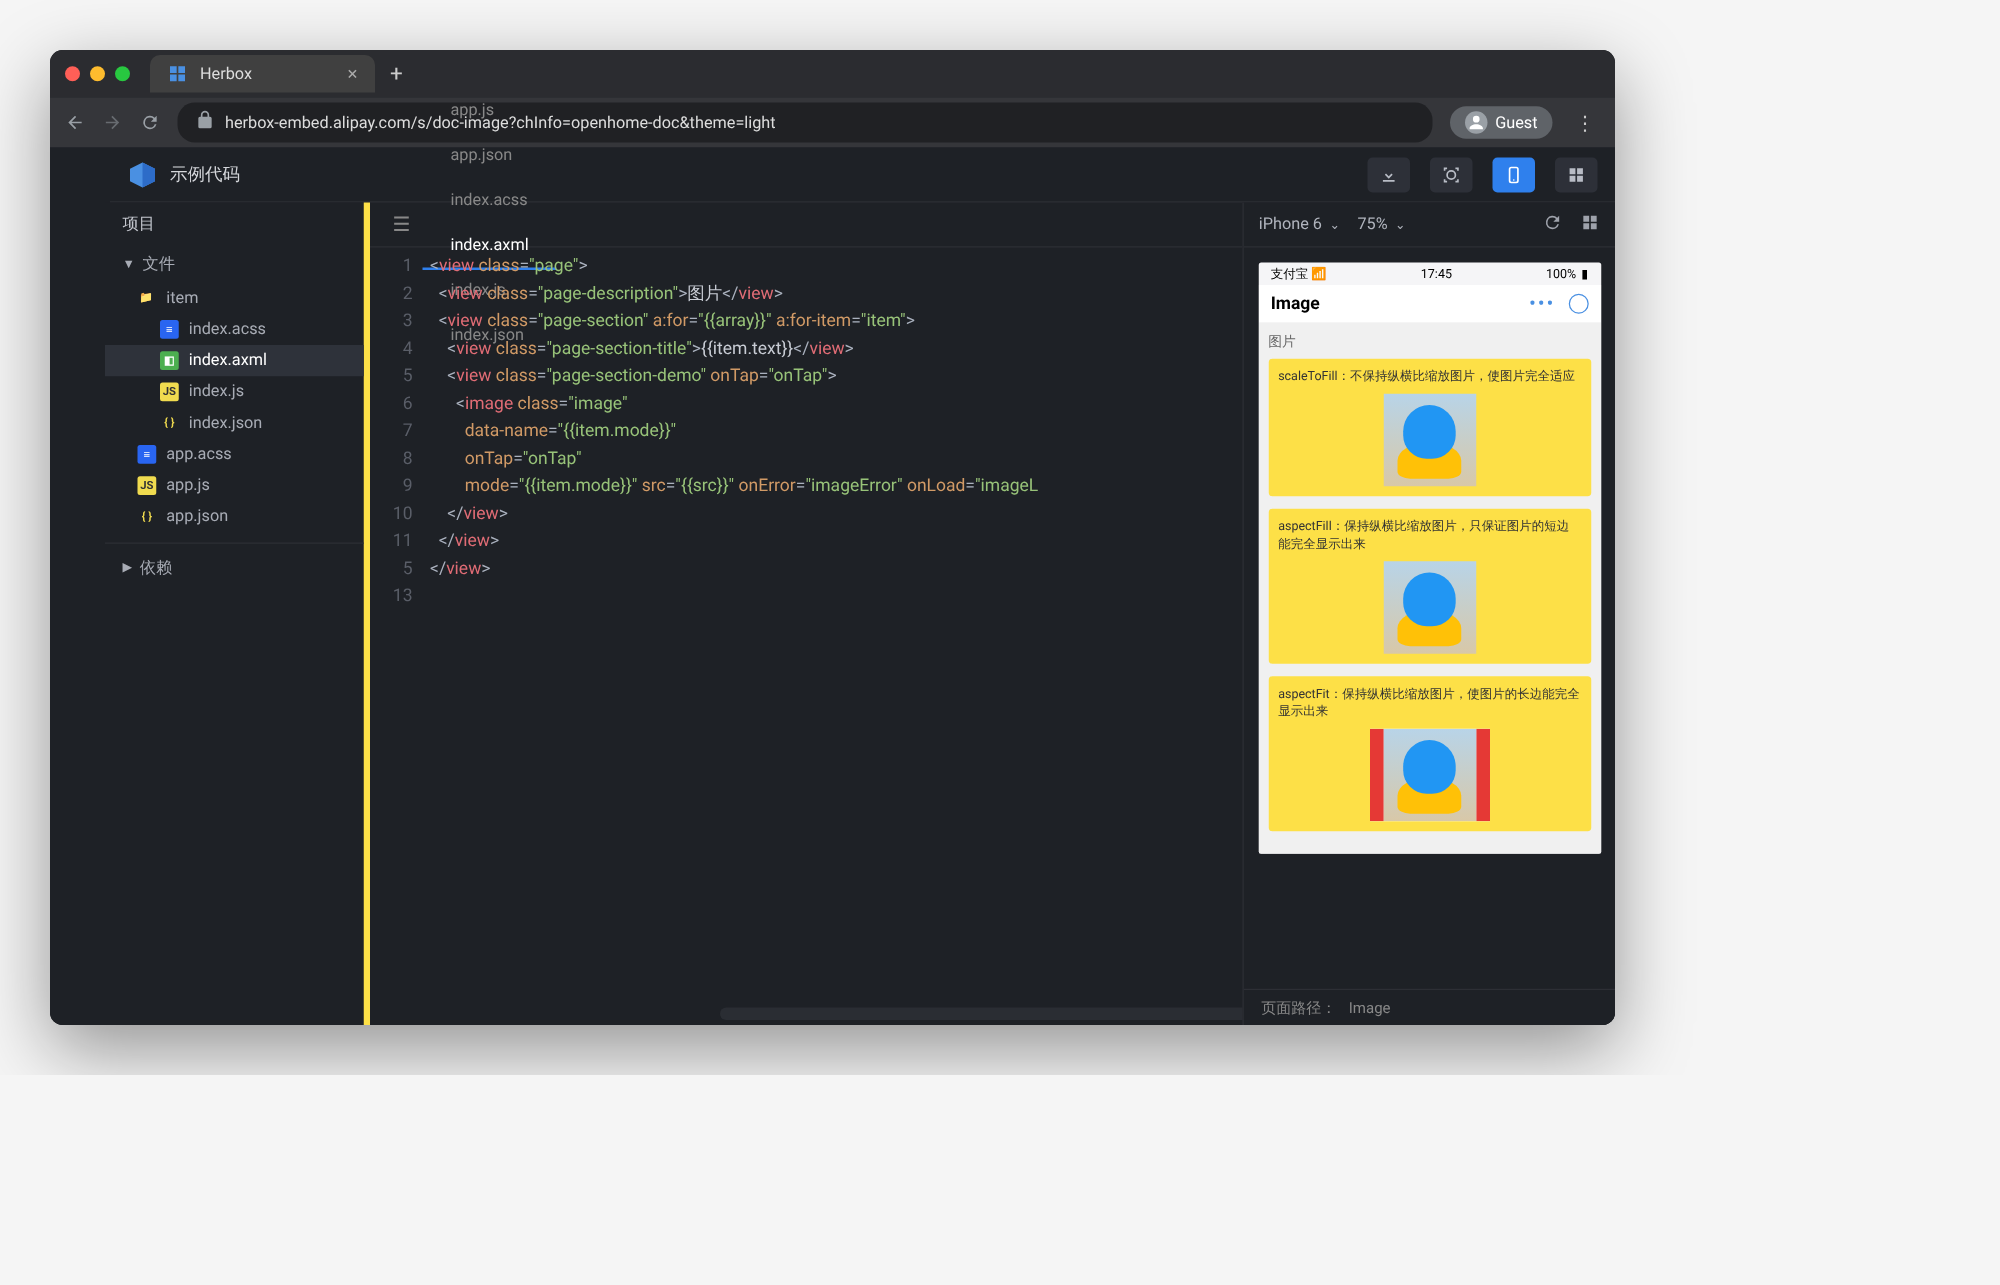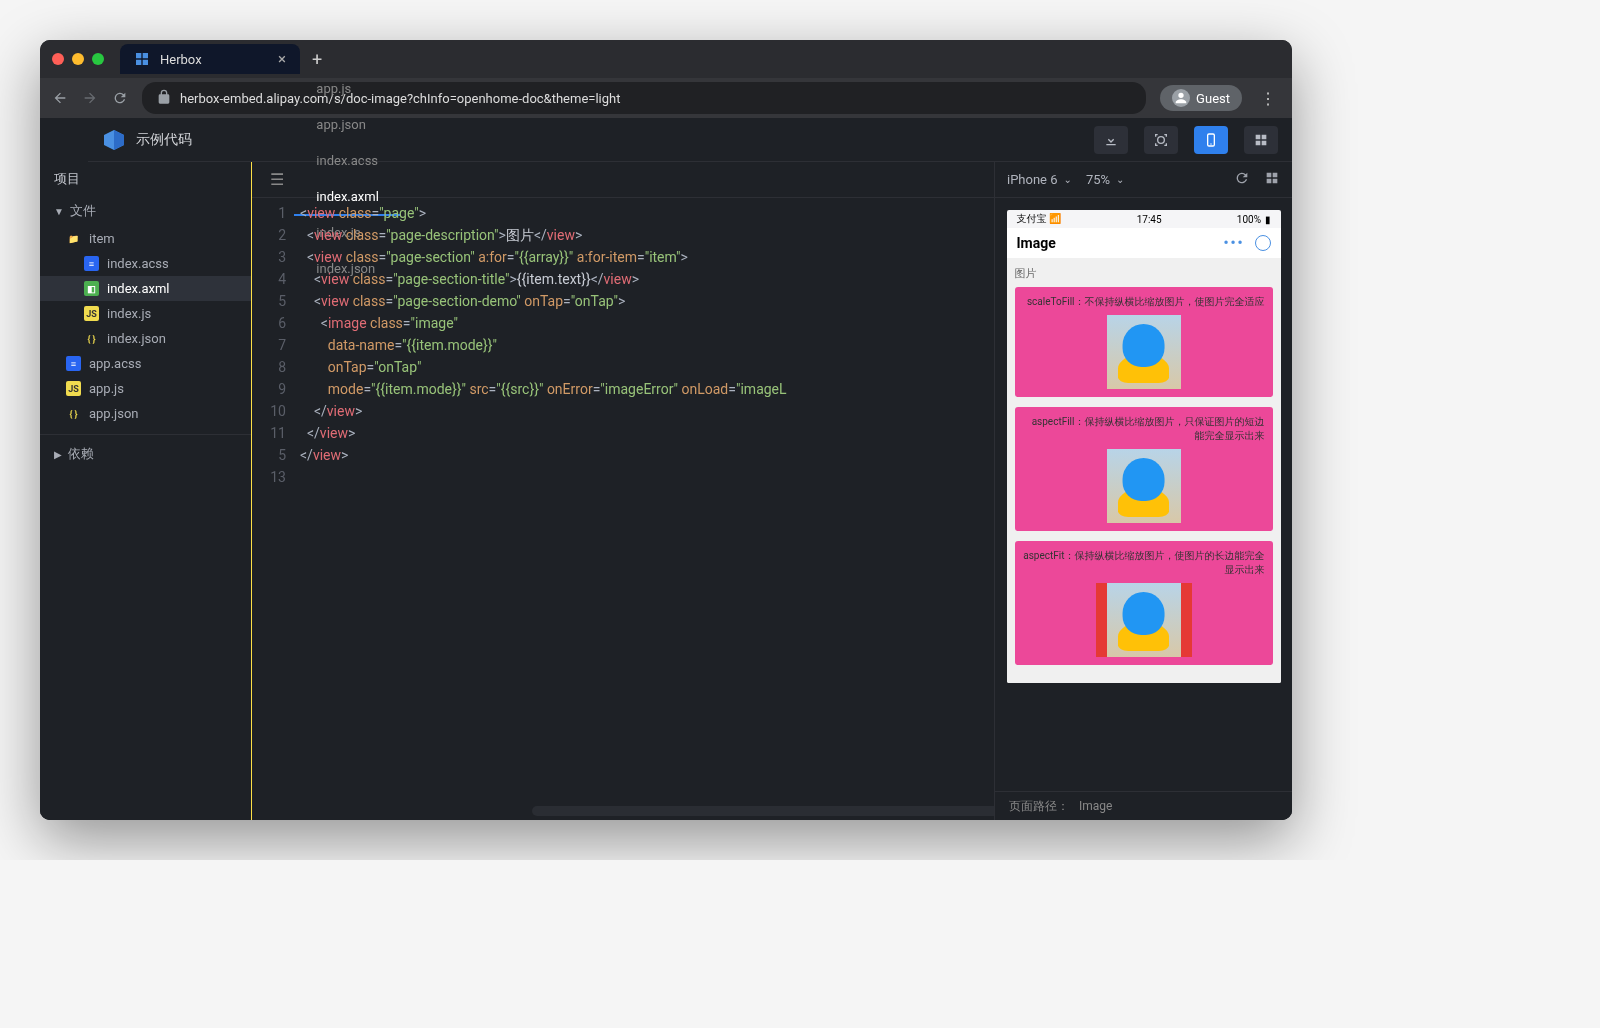--- a/index.html
+++ b/index.html
@@ -2,41 +2,41 @@
 <html><head>
 <meta charset="utf-8">
 <style>
 * { margin:0; padding:0; box-sizing:border-box; font-family:-apple-system,BlinkMacSystemFont,"Segoe UI",Roboto,sans-serif; }
 body { background:#f5f5f5; padding:40px; }
 .window { width:1252px; height:780px; background:#1e2126; border-radius:10px; overflow:hidden; box-shadow:0 20px 60px rgba(0,0,0,0.4); display:flex; flex-direction:column; }
 .titlebar { height:38px; background:#2b2c30; display:flex; align-items:center; padding:0 12px; }
 .traffic { display:flex; gap:8px; margin-right:16px; }
 .traffic span { width:12px; height:12px; border-radius:50%; }
 .tl-red{background:#ff5f57;} .tl-yellow{background:#febc2e;} .tl-green{background:#28c840;}
-.tab { background:#0f172a; height:30px; display:flex; align-items:center; padding:0 14px; border-radius:8px 8px 0 0; gap:10px; color:#ddd; font-size:13px; min-width:180px; }
+.tab { background:#404040; height:30px; display:flex; align-items:center; padding:0 14px; border-radius:8px 8px 0 0; gap:10px; color:#ddd; font-size:13px; min-width:180px; }
 .tab-icon { width:16px; height:16px; }
 .tab-close { margin-left:auto; color:#aaa; font-size:15px; cursor:pointer; }
 .new-tab { color:#ccc; margin-left:12px; font-size:18px; cursor:pointer; }
 .addrbar { height:40px; background:#35363a; display:flex; align-items:center; padding:0 12px; gap:14px; }
 .nav-btn { color:#9aa0a6; cursor:pointer; display:flex; align-items:center; }
 .nav-btn.disabled { opacity:.5; }
 .omnibox { flex:1; background:#202124; height:32px; border-radius:14px; display:flex; align-items:center; padding:0 14px; gap:8px; color:#ddd; font-size:13px; }
 .lock { color:#9aa0a6; }
 .guest-btn { background:#5f6368; color:#fff; font-size:13px; padding:4px 12px; border-radius:14px; display:flex; align-items:center; gap:6px; cursor:pointer; }
 .guest-avatar { width:18px; height:18px; border-radius:50%; background:#9aa0a6; display:flex; align-items:center; justify-content:center; }
 .menu-dots { color:#ccc; cursor:pointer; padding:0 4px; }
 .app { flex:1; display:flex; flex-direction:column; background:#1e2126; }
 .app-header { height:44px; display:flex; align-items:center; padding:0 14px; gap:10px; border-bottom:1px solid #2d2f35;margin-left:48px; }
 .app-logo { width:24px; height:24px; }
 .app-title { color:#d5d7db; font-size:14px; }
 .app-header-spacer { flex:1; }
 .icon-btn { width:34px; height:28px; border-radius:4px; display:flex; align-items:center; justify-content:center; color:#b8bcc5; cursor:pointer; background:#2d3038; margin-left:6px; }
 .icon-btn.primary { background:#2f80ed; color:#fff; }
 .app-body { flex:1; display:flex; min-height:0; }
-.sidebar { width:212px; background:#1e2126; border-right:1px solid #fde047; display:flex; flex-direction:column; color:#a8acb5; font-size:13px; }
+.sidebar { width:212px; background:#1e2126; border-right:5px solid #fde047; display:flex; flex-direction:column; color:#a8acb5; font-size:13px;margin-left:44px; }
 .side-head { padding:8px 14px; color:#c3c6cd; }
 .side-section { padding:6px 14px; display:flex; align-items:center; gap:6px; cursor:pointer; }
 .side-section .caret { font-size:10px; }
 .tree-item { padding:5px 14px 5px 26px; display:flex; align-items:center; gap:8px; cursor:pointer; }
 .tree-item.lvl2 { padding-left:44px; }
 .tree-item.active { background:#2e323a; color:#fff; }
 .fi { width:15px; height:15px; display:inline-flex; align-items:center; justify-content:center; border-radius:2px; font-size:9px; font-weight:bold; }
 .fi-folder { color:#79b8ff; }
 .fi-css { background:#2965f1; color:#fff; }
 .fi-axml { background:#4caf50; color:#fff; }
@@ -59,21 +59,21 @@
 .pctl-spacer { flex:1; }
 .pctl-icon { cursor:pointer; color:#9ea2ab; }
 .phone { margin:12px auto 0; width:274px; background:#f5f5f7; border-radius:2px; overflow:hidden; font-size:11px; color:#000; }
 .statusbar { height:18px; display:flex; align-items:center; justify-content:space-between; padding:0 10px; font-size:10px; }
 .sb-right { display:flex; align-items:center; gap:4px; }
 .nav-head { height:30px; background:#fff; display:flex; align-items:center; padding:0 10px; font-weight:bold; font-size:14px; justify-content:space-between; }
 .nav-actions { display:flex; align-items:center; gap:10px; color:#4a90e2; }
 .nav-circle { width:16px; height:16px; border:1.5px solid #4a90e2; border-radius:50%; position:relative; }
 .page-body { padding:8px; background:#f0f0f0; }
 .page-lbl { font-size:11px; color:#666; margin-bottom:6px; }
-.card { background:#ec4899; border-radius:3px; padding:8px; margin-bottom:10px;text-align:right; }
+.card { background:#fde047; border-radius:3px; padding:8px; margin-bottom:10px; }
 .card-title { font-size:10px; color:#333; margin-bottom:6px; line-height:1.4; }
 .img-wrap { display:flex; justify-content:center; }
 .img-mock { width:74px; height:74px; position:relative; background:linear-gradient(180deg,#b8d4e8 0%,#d8c8a8 100%); overflow:hidden; }
 .img-mock.aspectfit { width:96px; background:#fff; display:flex; }
 .img-mock.aspectfit::before,.img-mock.aspectfit::after { content:''; width:11px; background:#e53935; }
 .img-mock.aspectfit .ant { flex:1; }
 .ant { width:100%; height:100%; position:relative; background:linear-gradient(180deg,#b8d4e8 0%,#d8c8a8 100%); }
 .ant-body { position:absolute; left:50%; top:12%; transform:translateX(-50%); width:58%; height:58%; background:#2196f3; border-radius:50% 50% 45% 45%; }
 .ant-cape { position:absolute; left:15%; bottom:8%; width:70%; height:40%; background:#ffc107; border-radius:50% 50% 20% 20%; }
 .footer-path { height:26px; display:flex; align-items:center; padding:14px 14px; color:#888; font-size:12px; gap:10px; border-top:1px solid #2d2f35; }

